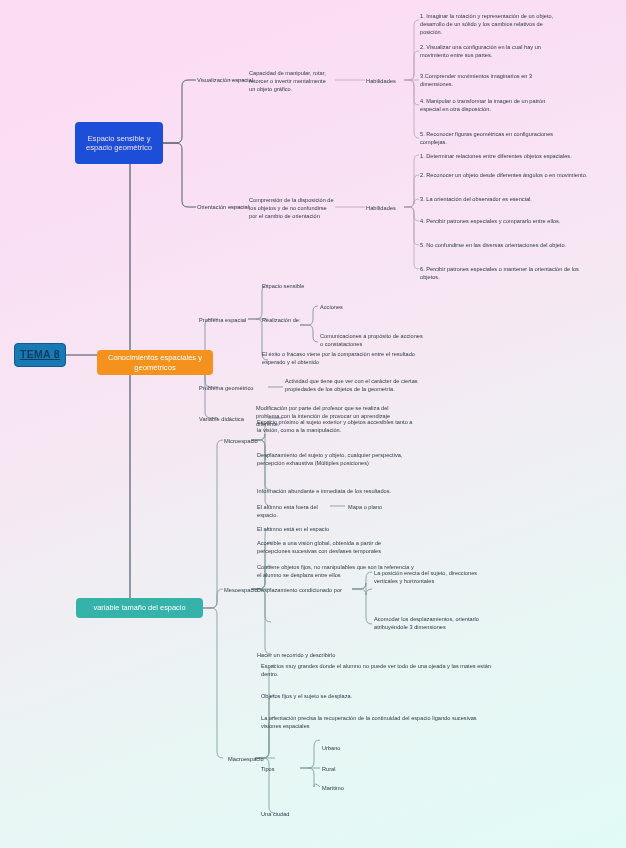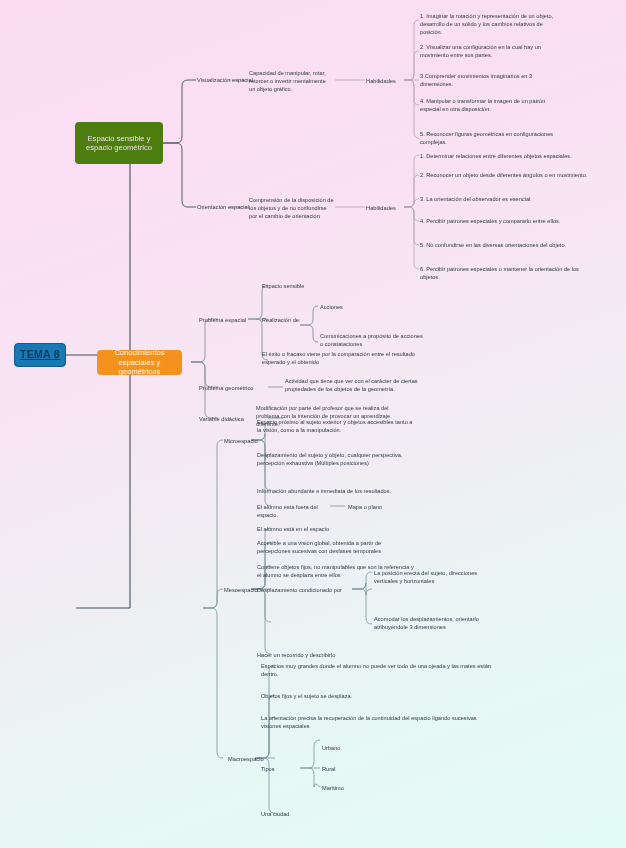--- a/index.html
+++ b/index.html
@@ -25,21 +25,21 @@
   .box-tema{
     background:#1879b4;
     border:1px solid #0d5c8c;
     color:#0d3c5c;
     font-size:10.5px;
     font-weight:bold;
     text-decoration:underline;
     letter-spacing:.3px;
   }
   .box-purple{
-    background:#4d7c0f;
+    background:#1d4ed8;
     color:#f3dff0;
     font-size:7.6px;
     padding:4px 6px;
   }
   .box-orange{
     background:#f5921e;
     color:#ffffff;
     font-size:7.6px;
     padding:4px 6px;
   }
@@ -172,38 +172,41 @@
   <div class="txt" style="left:249px;top:196px;width:86px;">Comprensión de la disposición de los objetos y de no confundirse por el cambio de orientación</div>
   <div class="txt lbl" style="left:366px;top:204px;width:40px;">Habilidades</div>
 
   <div class="txt" style="left:420px;top:152px;width:170px;">1. Determinar relaciones entre diferentes objetos espaciales.</div>
   <div class="txt" style="left:420px;top:171px;width:178px;">2. Reconocer un objeto desde diferentes ángulos o en movimiento.</div>
   <div class="txt" style="left:420px;top:195px;width:170px;">3. La orientación del observador es esencial.</div>
   <div class="txt" style="left:420px;top:217px;width:170px;">4. Percibir patrones especiales y compararlo entre ellos.</div>
   <div class="txt" style="left:420px;top:241px;width:170px;">5. No confundirse en las diversas orientaciones del objeto.</div>
   <div class="txt" style="left:420px;top:265px;width:180px;">6. Percibir patrones especiales o mantener la orientación de los objetos.</div>
 
-  <div class="node box box-orange" style="left:97px;top:350px;width:85px;height:25px;justify-content:center;">
+  <div class="node box box-orange" style="left:97px;top:350px;width:116px;height:25px;justify-content:center;">
     <span>Conocimientos espaciales y geométricos</span>
   </div>
 
   <div class="txt lbl" style="left:199px;top:316px;width:55px;">Problema espacial</div>
 
   <div class="txt" style="left:262px;top:282px;width:90px;">Espacio sensible</div>
   <div class="txt" style="left:262px;top:316px;width:50px;">Realización de:</div>
   <div class="txt" style="left:320px;top:303px;width:80px;">Acciones</div>
   <div class="txt" style="left:320px;top:332px;width:104px;">Comunicaciones a propósito de acciones o constataciones</div>
   <div class="txt" style="left:262px;top:350px;width:172px;">El éxito o fracaso viene por la comparación entre el resultado esperado y el obtenido</div>
 
   <div class="txt lbl" style="left:199px;top:384px;width:58px;">Problema geométrico</div>
   <div class="txt" style="left:285px;top:377px;width:140px;">Actividad que tiene que ver con el carácter de ciertas propiedades de los objetos de la geometría.</div>
 
   <div class="txt lbl" style="left:199px;top:415px;width:55px;">Variable didáctica</div>
   <div class="txt" style="left:256px;top:404px;width:150px;">Modificación por parte del profesor que se realiza del problema con la intención de provocar un aprendizaje diferente.</div>
 
+  <div class="node box box-teal" style="left:76px;top:598px;width:127px;height:20px;">
+    <span>variable tamaño del espacio</span>
+  </div>
 
   <div class="txt lbl" style="left:224px;top:437px;width:50px;">Microespacio</div>
   <div class="txt" style="left:257px;top:418px;width:158px;">Espacio próximo al sujeto exterior y objetos accesibles tanto a la visión, como a la manipulación.</div>
   <div class="txt" style="left:257px;top:451px;width:158px;">Desplazamiento del sujeto y objeto, cualquier perspectiva, percepción exhaustiva (Múltiples posiciones)</div>
   <div class="txt" style="left:257px;top:487px;width:166px;">Información abundante e inmediata de los resultados.</div>
   <div class="txt" style="left:257px;top:503px;width:78px;">El alumno esta fuera del espacio.</div>
   <div class="txt" style="left:348px;top:503px;width:60px;">Mapa o plano</div>
 
   <div class="txt lbl" style="left:224px;top:586px;width:50px;">Mesoespacio</div>
   <div class="txt" style="left:257px;top:525px;width:150px;">El alumno está en el espacio</div>

